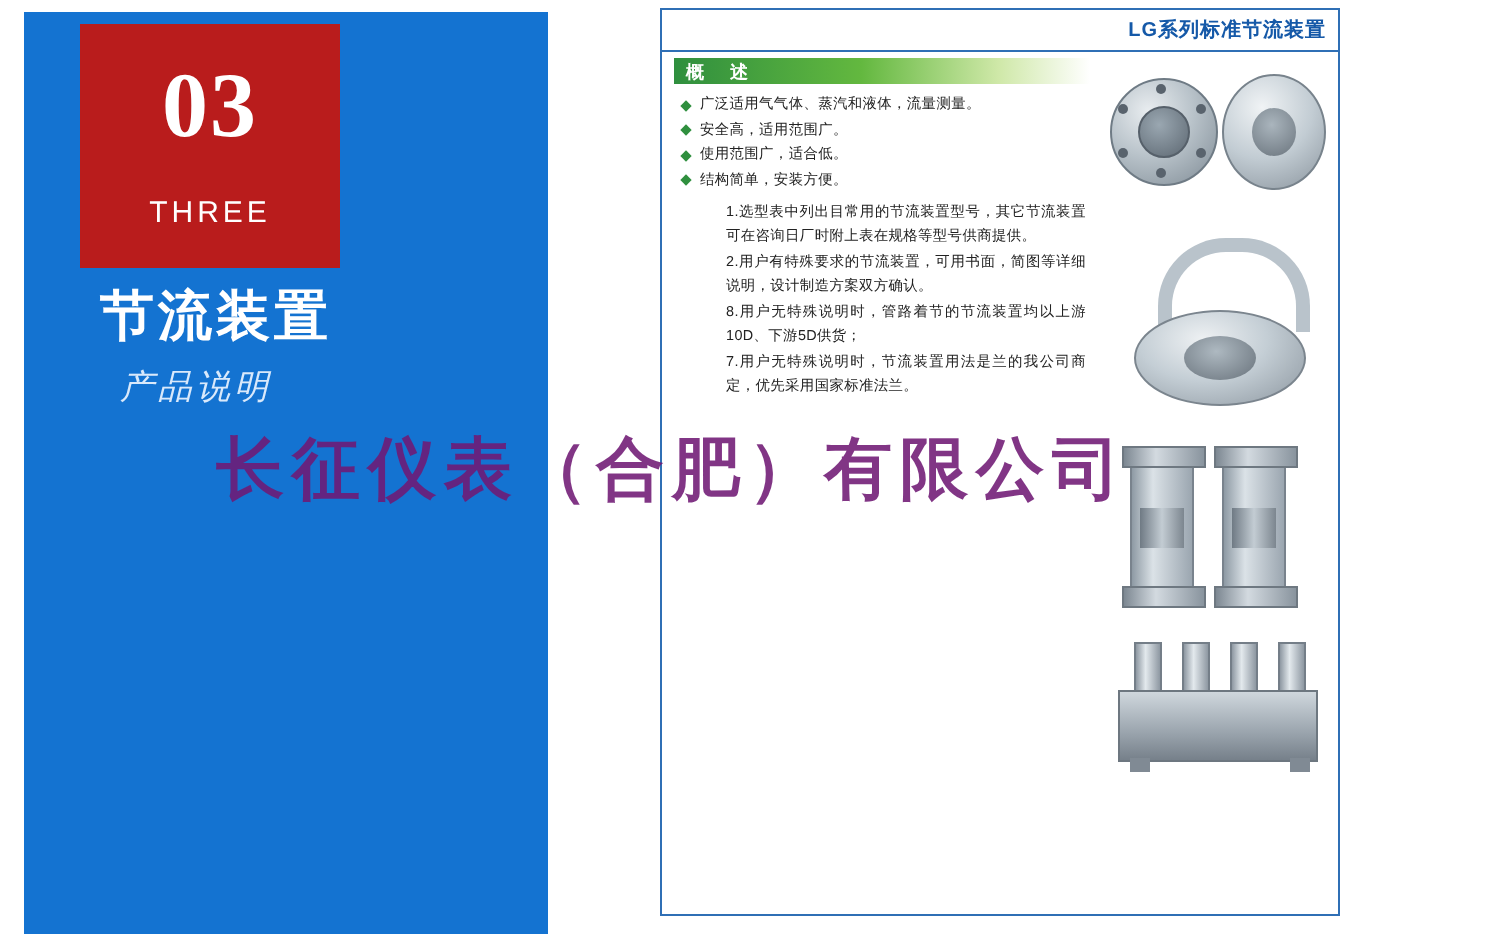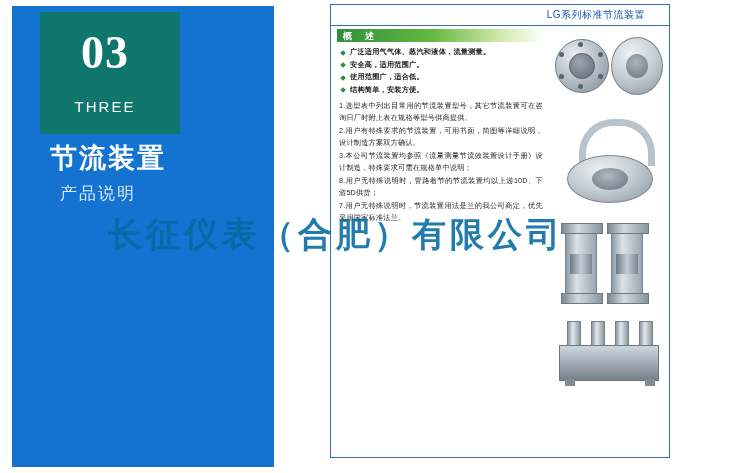--- a/index.html
+++ b/index.html
@@ -22,23 +22,23 @@
     top: 6px;
     width: 262px;
     height: 461px;
     background: #1473d1;
     overflow: hidden;
   }
   .left-panel .dark-block {
     position: absolute;
     left: 28px;
     top: 6px;
-    width: 140px;
+    width: 130px;
     height: 122px;
-    background: #0f766e;
+    background: #b91c1c;
   }
   .left-panel .num {
     position: absolute;
     left: 0;
     top: 14px;
     width: 130px;
     text-align: center;
     color: #ffffff;
     font-size: 46px;
     font-weight: bold;
@@ -65,29 +65,30 @@
     font-weight: bold;
     letter-spacing: 2px;
   }
   .left-panel .title-sub {
     position: absolute;
     left: 48px;
     top: 176px;
     color: #d9e9fb;
     font-size: 17px;
     letter-spacing: 2px;
+    font-style: italic;
   }
 
   
   .watermark {
     position: absolute;
     left: 108px;
     top: 212px;
     width: 560px;
-    color: #0369a1;
+    color: #701a75;
     opacity: 0.88;
     font-size: 34px;
     font-weight: bold;
     letter-spacing: 4px;
     white-space: nowrap;
     z-index: 40;
     pointer-events: none;
     font-family: Liberation Serif, serif;
   }
 
@@ -106,25 +107,25 @@
     position: absolute;
     left: 0;
     top: 0;
     width: 338px;
     height: 20px;
     background: #ffffff;
     border-bottom: 1px solid #2f6fb5;
   }
   .rp-header .hdr-title {
     position: absolute;
-    right: 24px;
+    right: 6px;
     top: 3px;
     color: #1559a8;
     font-size: 10px;
-    font-weight: normal;
+    font-weight: bold;
     letter-spacing: 0.5px;
   }
 
   .rp-body {
     position: absolute;
     left: 0;
     top: 20px;
     width: 338px;
     height: 432px;
   }
@@ -169,21 +170,20 @@
     padding: 0;
     list-style: none;
   }
   .bullets li {
     color: #222222;
     font-size: 7.2px;
     line-height: 12.5px;
     position: relative;
     padding-left: 9px;
     letter-spacing: 0.2px;
-    font-weight: bold;
   }
   .bullets li::before {
     content: "";
     position: absolute;
     left: 0;
     top: 4.5px;
     width: 4px;
     height: 4px;
     background: #2f8f3e;
     transform: rotate(45deg);
@@ -194,20 +194,21 @@
     padding: 0;
     list-style: none;
   }
   .numlist li {
     color: #222222;
     font-size: 7.2px;
     line-height: 11.5px;
     text-align: justify;
     margin-bottom: 2px;
     letter-spacing: 0.2px;
+    margin-left: 24px;
   }
 
   
   .col-img {
     position: absolute;
     left: 218px;
     top: 2px;
     width: 118px;
   }
   .photo {
@@ -384,21 +385,20 @@
       <ul class="bullets">
         <li>广泛适用气气体、蒸汽和液体，流量测量。</li>
         <li>安全高，适用范围广。</li>
         <li>使用范围广，适合低。</li>
         <li>结构简单，安装方便。</li>
       </ul>
 
       <ul class="numlist">
         <li>1.选型表中列出目常用的节流装置型号，其它节流装置可在咨询日厂时附上表在规格等型号供商提供。</li>
         <li>2.用户有特殊要求的节流装置，可用书面，简图等详细说明，设计制造方案双方确认。</li>
-        <li>3.本公司节流装置均参照《流量测量节流效装置设计手册》设计制造，特殊要求可需在规格单中说明；</li>
         <li>8.用户无特殊说明时，管路着节的节流装置均以上游10D、下游5D供货；</li>
         <li>7.用户无特殊说明时，节流装置用法是兰的我公司商定，优先采用国家标准法兰。</li>
       </ul>
     </div>
 
     <div class="col-img">
 
       <div class="photo p1">
         <div class="plate-a">
           <div class="bolt" style="left:22px; top:2px;"></div>

